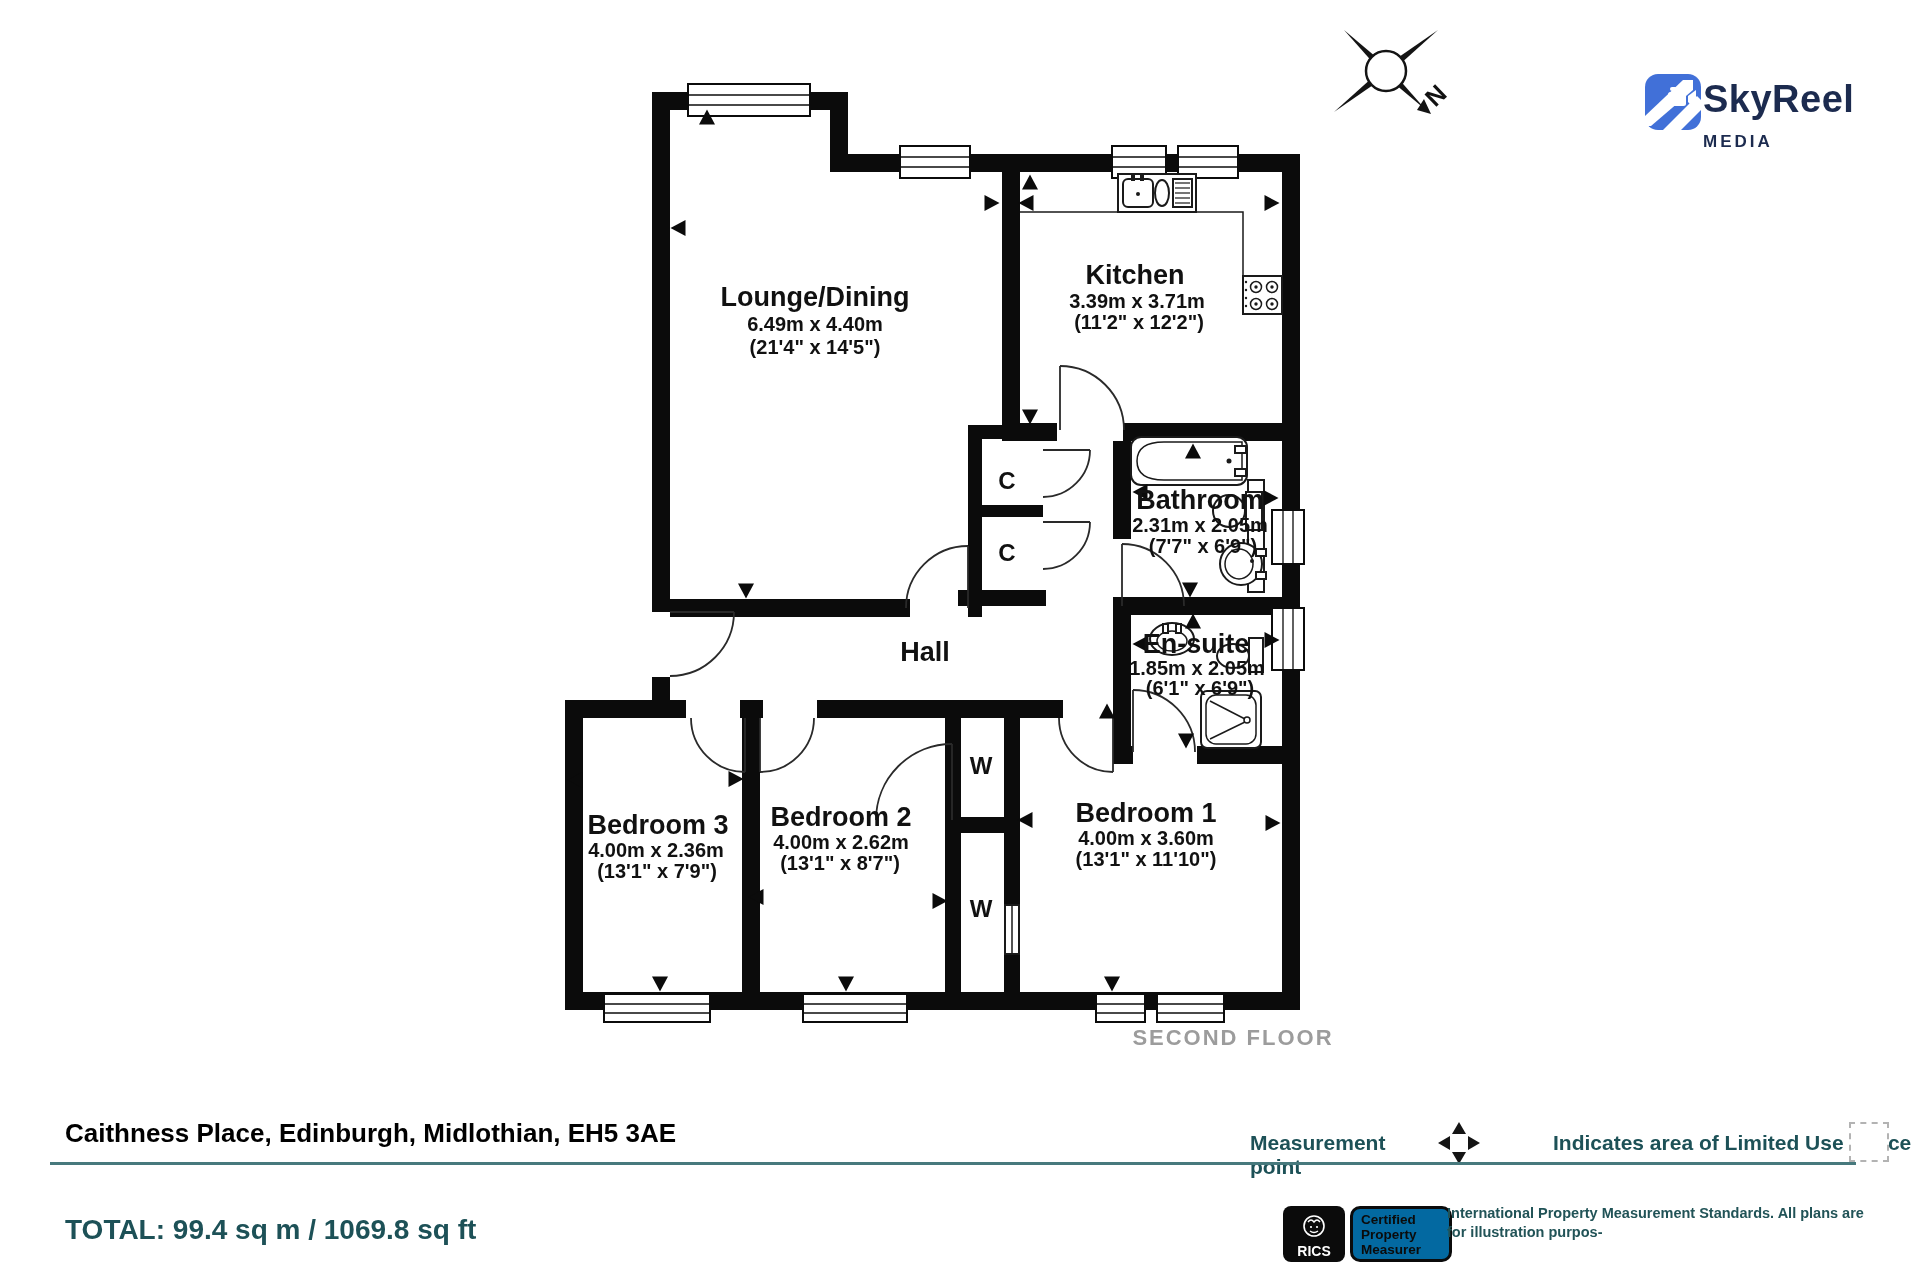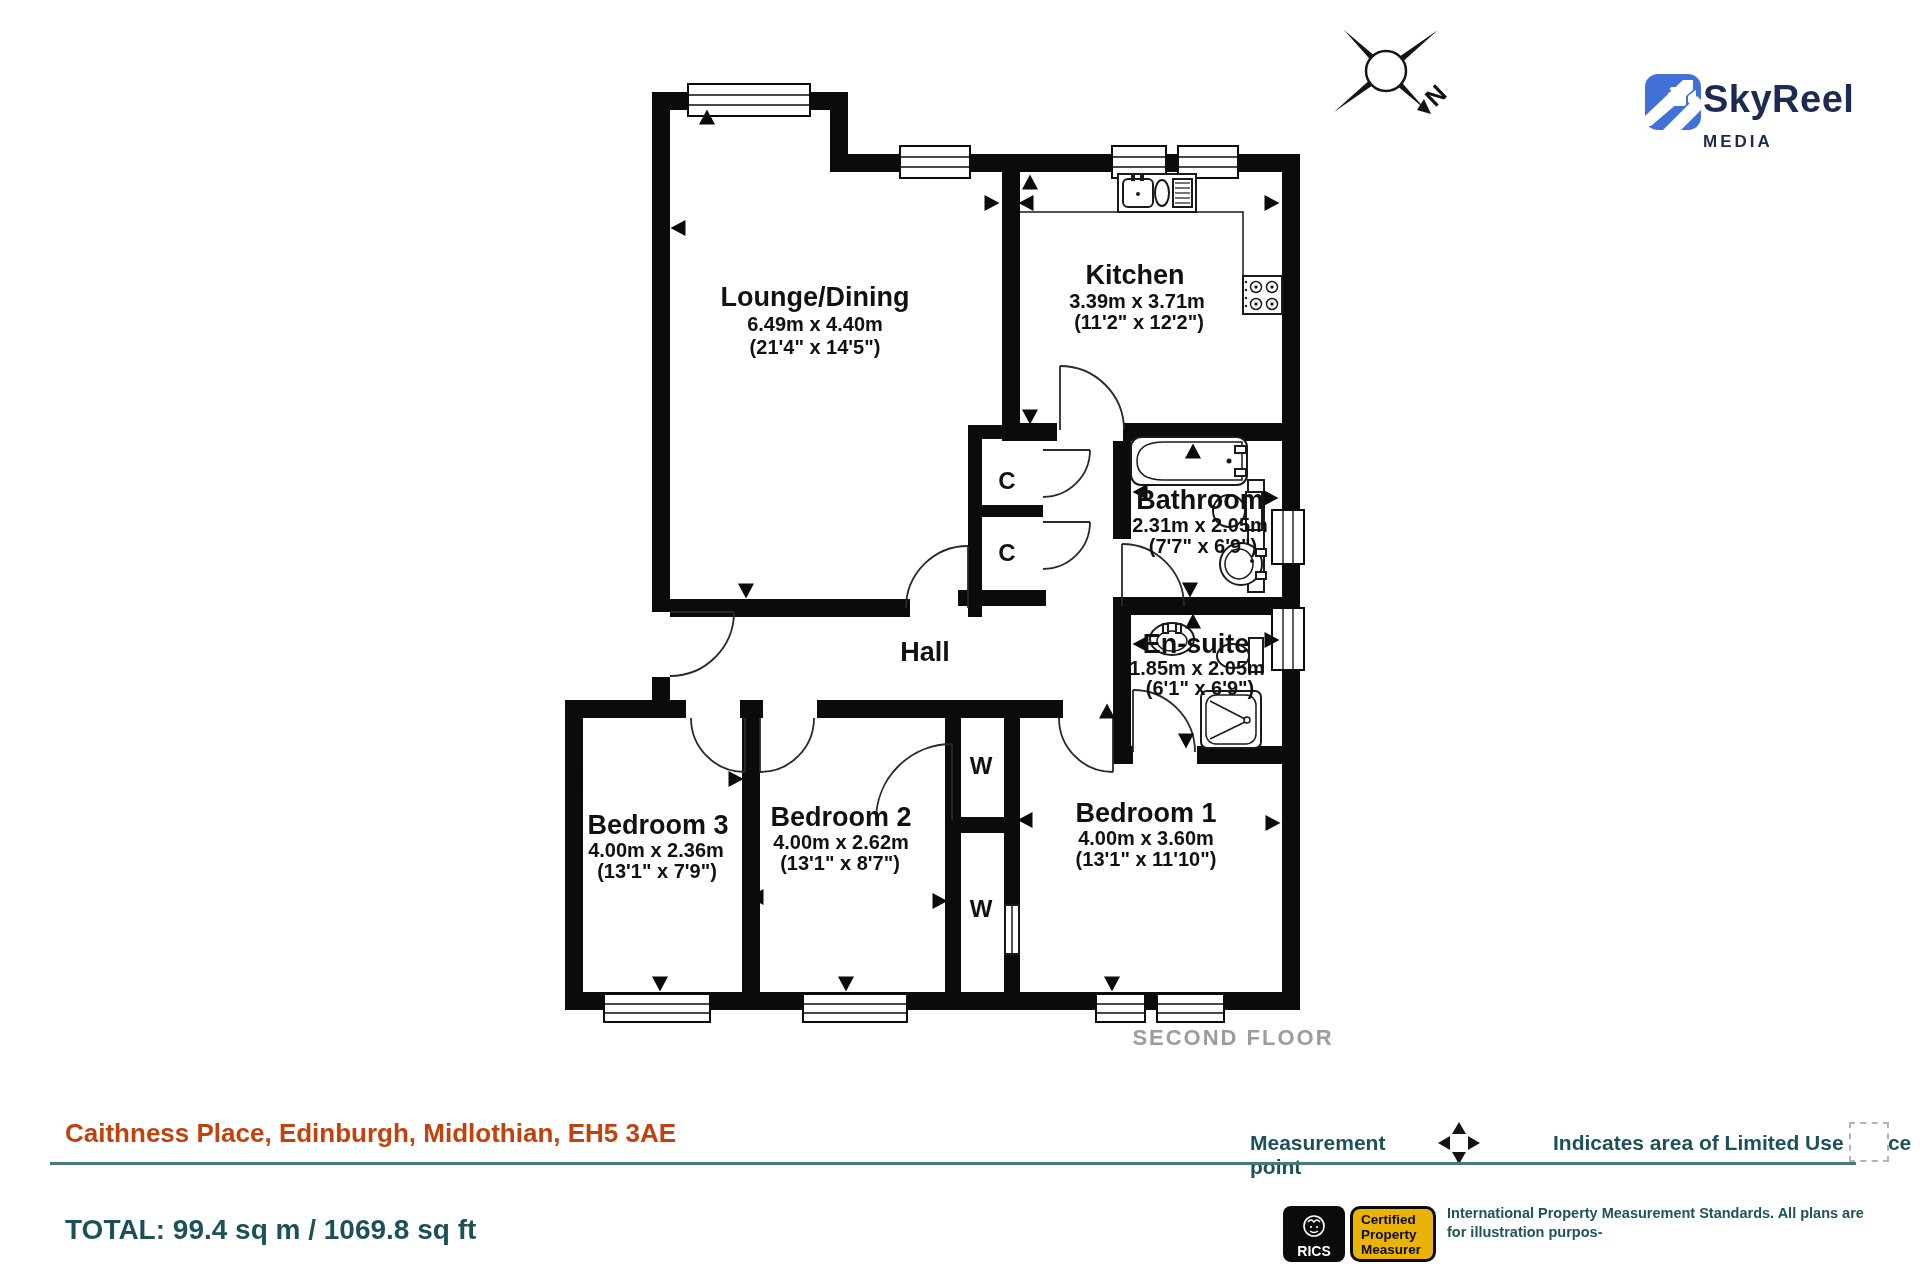--- a/index.html
+++ b/index.html
@@ -11,31 +11,31 @@
   .room-dim{font:bold 20px "Liberation Sans",sans-serif;fill:#111;text-anchor:middle;}
   .closet-label{font:bold 24px "Liberation Sans",sans-serif;fill:#111;text-anchor:middle;}
   .floor-label{font:bold 22px "Liberation Sans",sans-serif;fill:#9c9c9c;text-anchor:middle;letter-spacing:2px;}
   .north-label{font:bold 25px "Liberation Sans",sans-serif;fill:#111;}
   .fixture{fill:#ffffff;stroke:#1a1a1a;stroke-width:2;}
   .thinline{fill:none;stroke:#1a1a1a;stroke-width:1.5;}
   .door{fill:none;stroke:#2a2a2a;stroke-width:1.8;}
   .win{fill:#ffffff;stroke:#0b0b0b;stroke-width:2;}
   .winline{stroke:#0b0b0b;stroke-width:1.3;}
   
-  .address{position:absolute;left:65px;top:1118px;font-size:26px;font-weight:bold;color:#c2410c;}
+  .address{position:absolute;left:65px;top:1118px;font-size:26px;font-weight:bold;color:#000000;}
   .sep{position:absolute;left:50px;top:1162px;width:1806px;height:2.5px;background:#47797d;}
   .approx{position:absolute;left:65px;top:1188px;font-size:23px;font-weight:bold;color:#1d5157;}
   .total{position:absolute;left:65px;top:1214px;font-size:28px;font-weight:700;color:#1d5157;}
   .mpoint{position:absolute;left:1250px;top:1131px;width:185px;text-align:left;font-size:21px;font-weight:bold;color:#1d5157;}
   .limited{position:absolute;left:1553px;top:1131px;font-size:21px;font-weight:bold;color:#1d5157;}
   .dashedbox{position:absolute;left:1849px;top:1122px;width:36px;height:36px;border:2px dashed #b3b3b3;background:#fff;}
   .disclaimer{position:absolute;left:1447px;top:1204px;width:440px;color:#215357;}
   .disclaimer div{font-size:14.5px;font-weight:600;line-height:19px;}
-  .ricsbadge{position:absolute;left:1350px;top:1206px;width:86px;height:56px;border:3px solid #0b0b0b;
-             border-radius:10px;box-sizing:border-box;background:#eab308;padding:3px 0 0 8px;}
+  .ricsbadge{position:absolute;left:1350px;top:1206px;width:102px;height:56px;border:3px solid #0b0b0b;
+             border-radius:10px;box-sizing:border-box;background:#0369a1;padding:3px 0 0 8px;}
   .ricsbadge div{font-size:13.5px;font-weight:bold;color:#0b0b0b;line-height:15px;}
   .brandname{position:absolute;left:1703px;top:78px;font-size:38px;font-weight:800;color:#1c2b4f;letter-spacing:.5px;}
   .brandsub{position:absolute;left:1703px;top:124px;width:145px;text-align:left;font-size:17px;font-weight:bold;
             color:#1c2b4f;letter-spacing:3px;margin-top:8px;}
 </style>
 </head>
 <body>
 
 <div class="canvas">
 

